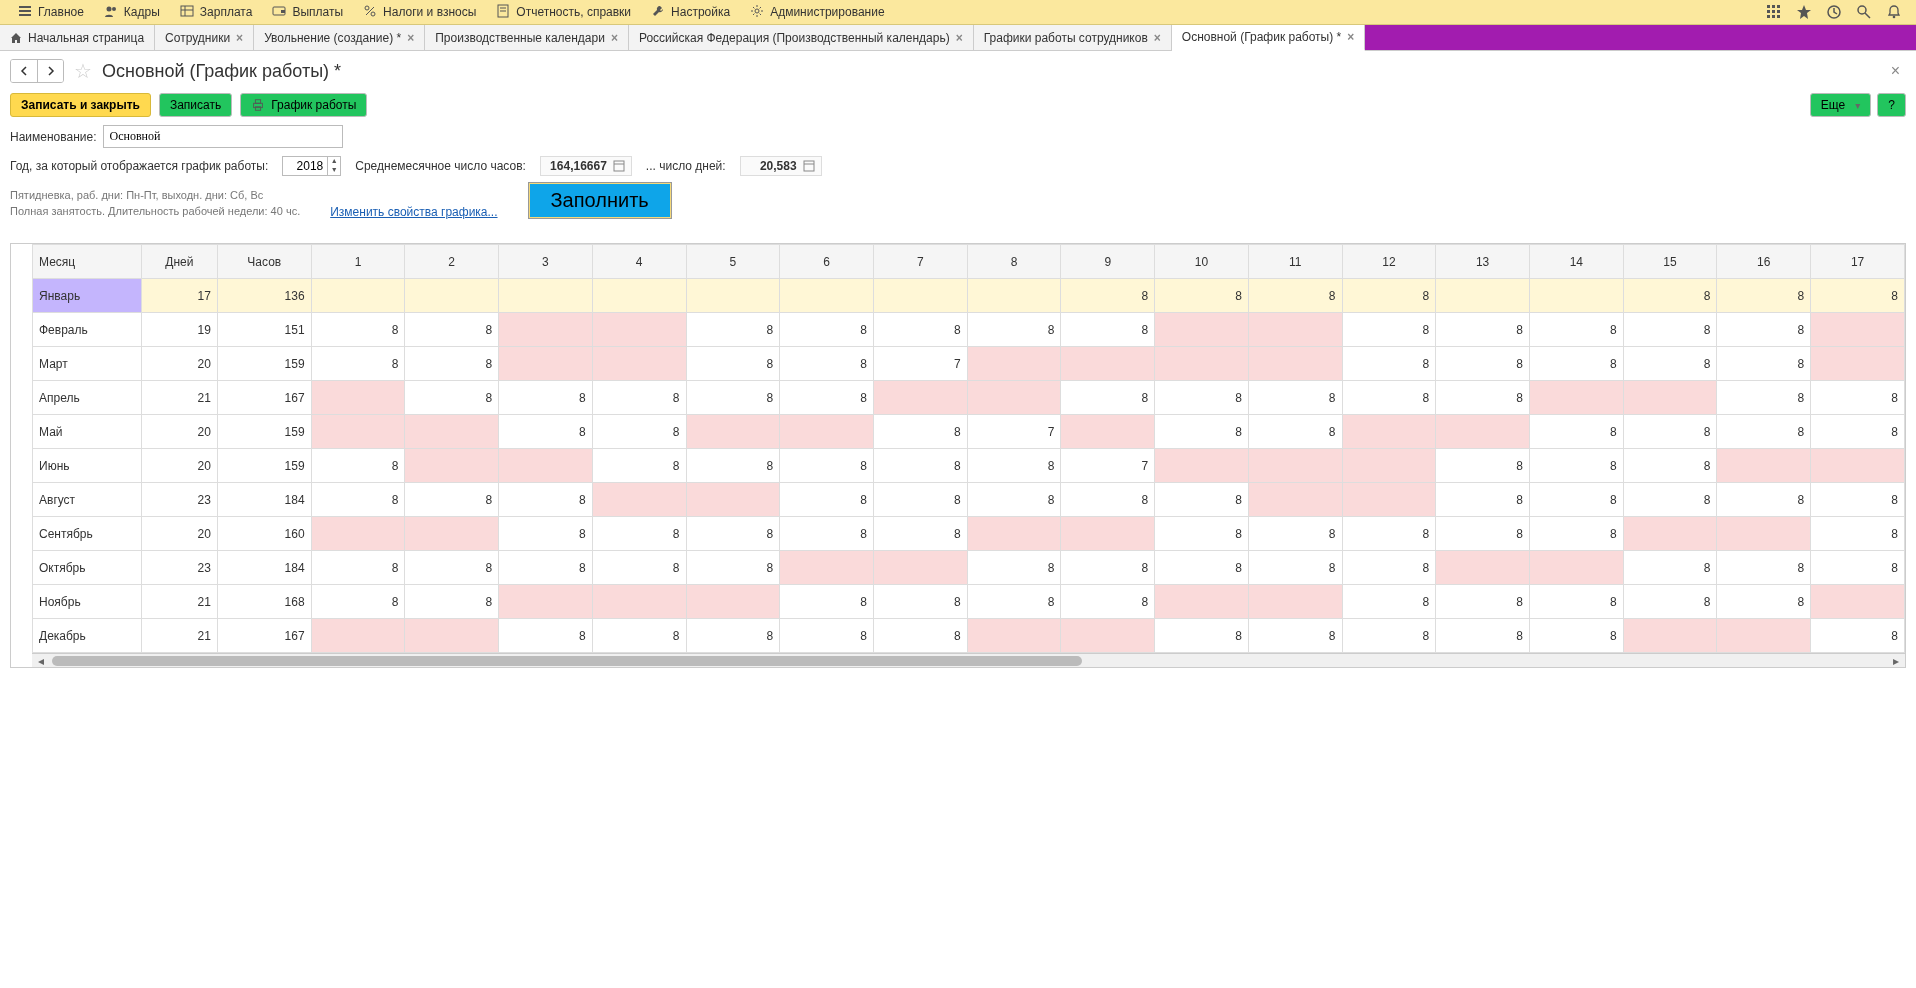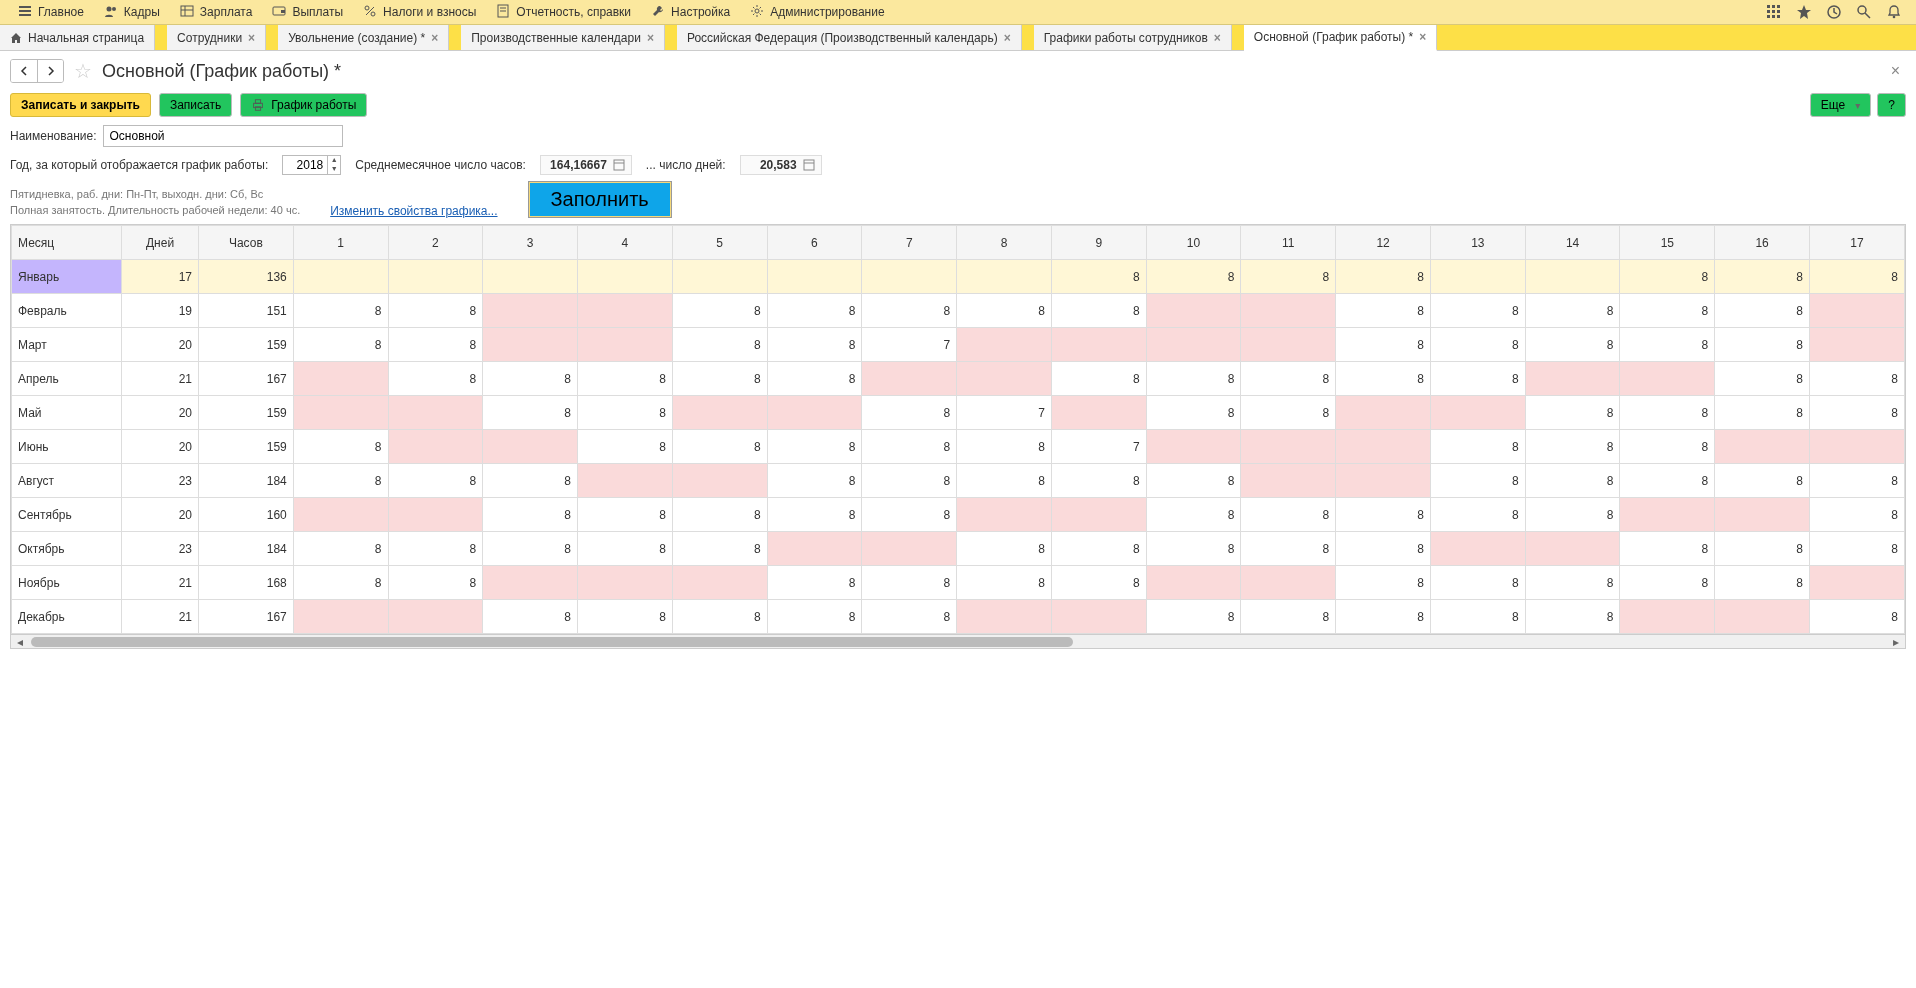--- a/index.html
+++ b/index.html
@@ -27,26 +27,25 @@
     padding: 0 10px;
     height: 25px;
     cursor: pointer;
     color: #333;
     gap: 6px;
   }
   .topmenu-item svg { width: 14px; height: 14px; fill: #555; }
   .topmenu-right { display: flex; gap: 14px; align-items: center; padding-right: 6px; }
   .topmenu-right .ricon { width: 16px; height: 16px; cursor: pointer; color:#555; }
   .tabbar {
-    background: #fde047;
+    background: #a21caf;
     border-bottom: 1px solid #ccc;
     display: flex;
     height: 26px;
     align-items: stretch;
-    gap: 12px;
   }
   .tab {
     display: flex;
     align-items: center;
     padding: 0 10px;
     border-right: 1px solid #ccc;
     background: #f3f3f3;
     cursor: pointer;
     gap: 6px;
     font-size: 12px;
@@ -79,21 +78,21 @@
   .spinner-btns div { width:12px; height:9px; font-size:7px; line-height:8px; text-align:center; cursor:pointer; color:#555; }
   .readonly-field { border:1px solid #ddd; padding:2px 6px; background:#fafafa; display:flex; align-items:center; gap:6px;font-weight:bold; }
   .calc-icon { width:12px; height:12px; }
   .desc { color:#777; font-size:11px; line-height:1.4; }
   .link { color:#1a5fb4; text-decoration:underline; cursor:pointer; }
   .fill-btn {
     border:1px solid #999; padding:6px 22px; font-size:20px; cursor:pointer;
     box-shadow: 0 0 0 1px #f5d97a inset; background:#0ea5e9;
   }
   .lower-row { display:flex; align-items:flex-end; gap:30px; margin-top:6px; }
-  .table-wrap { margin-top:6px; border:1px solid #ccc; overflow:auto; max-width:100%; }
+  .table-wrap { margin-top:24px; border:1px solid #ccc; overflow:auto; max-width:100%;padding-left:21px; }
   table.schedule { border-collapse:collapse; width:100%; table-layout:fixed; }
   table.schedule th, table.schedule td {
     border:1px solid #ddd; padding:6px 6px; font-size:12px; height:34px;
     text-align:right; background:#fff; white-space:nowrap;
   }
   table.schedule th { background:#f5f5f5; font-weight:normal; text-align:center; }
   table.schedule td.month { text-align:left; }
   table.schedule tr.selected td { background:#fff7d6; }
   table.schedule tr.selected td.month { background:#c4b5fd; }
   table.schedule td.weekend { background:#fadada; }
@@ -278,21 +277,21 @@
       <span>График работы</span>
     </button>
     <div class="toolbar-right">
       <button class="btn dropdown">Еще</button>
       <button class="btn">?</button>
     </div>
   </div>
 
   <div class="form-row">
     <span class="label">Наименование:</span>
-    <input class="text-input" style="width: 240px;" value="Основной">
+    <input class="text-input" style="width: 240px; font-family: Liberation Serif, serif;" value="Основной">
   </div>
 
   <div class="form-row" style="gap:14px">
     <span class="label">Год, за который отображается график работы:</span>
     <div class="spinner-wrap">
       <input class="spinner-input" value="2018" style="">
       <div class="spinner-btns">
         <div>▲</div>
         <div>▼</div>
       </div>

